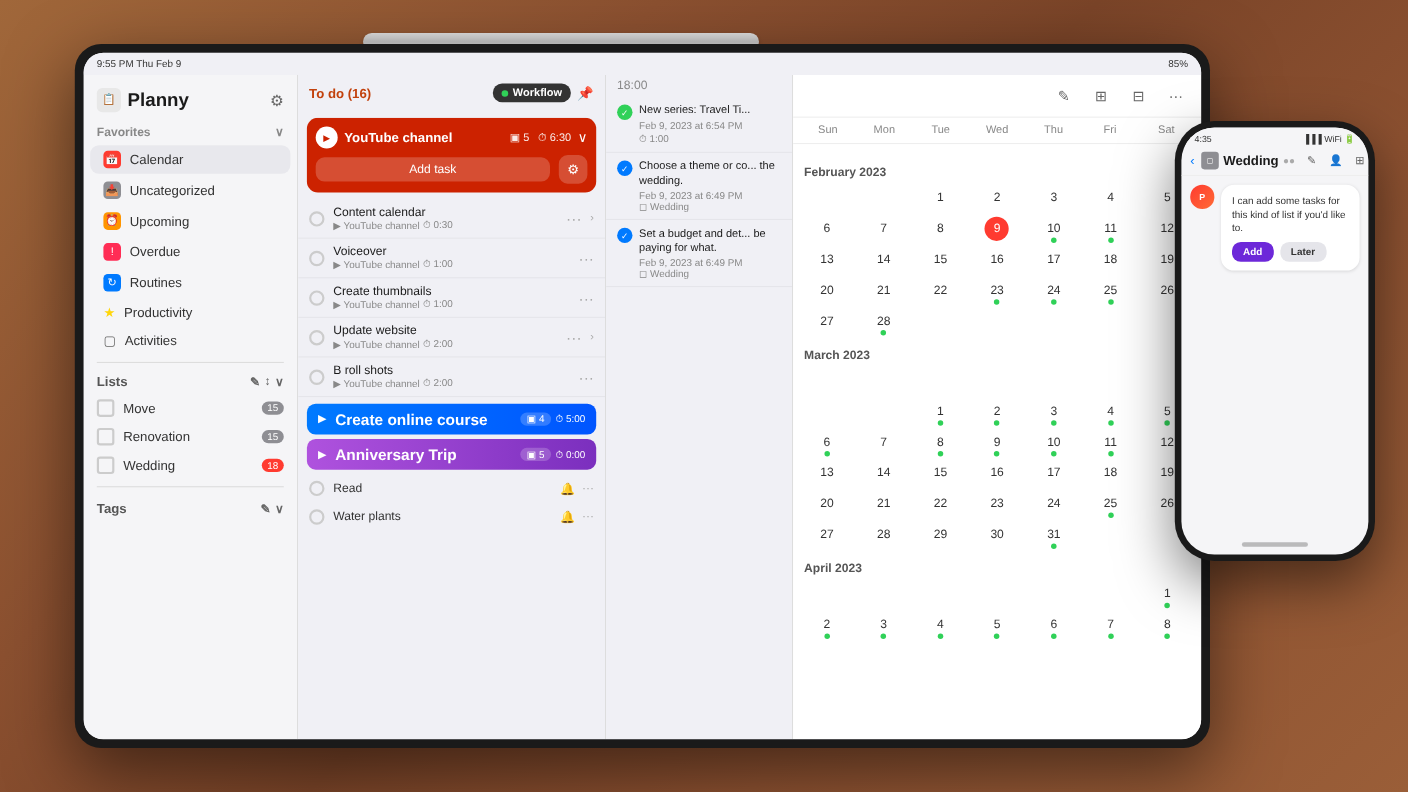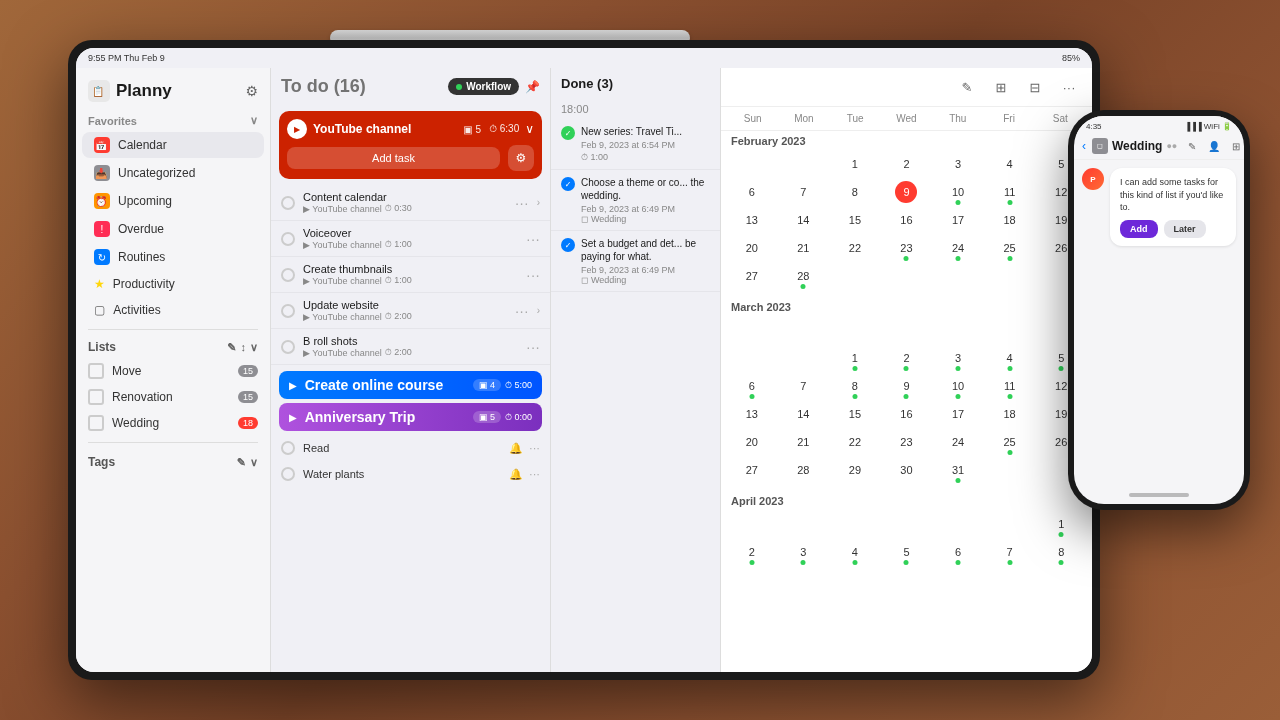--- a/index.html
+++ b/index.html
@@ -208,23 +208,23 @@
       padding: 8px 10px;
       background: #f0f0f5;
     }
     .tasks-title-row {
       display: flex;
       align-items: center;
       justify-content: space-between;
       margin-bottom: 6px;
     }
     .tasks-title {
-      font-size: 18px;
+      font-size: 12px;
       font-weight: 700;
-      color: #737373;
+      color: #c2410c;
     }
     .workflow-badge {
       display: flex;
       align-items: center;
       gap: 4px;
       background: #333;
       color: white;
       border-radius: 10px;
       padding: 3px 8px;
       font-size: 10px;
@@ -431,20 +431,21 @@
       font-size: 10px;
       color: #888;
       font-weight: 500;
       padding: 2px 0;
     }
     .cal-month-label {
       padding: 4px 10px;
       font-size: 11px;
       font-weight: 600;
       color: #555;
+      margin-top: 16px;
     }
     .cal-grid {
       display: grid;
       grid-template-columns: repeat(7, 1fr);
       padding: 0 6px;
       gap: 2px;
     }
     .cal-cell {
       text-align: center;
       padding: 2px;
@@ -857,21 +858,20 @@
               <span class="plain-task-name">Water plants</span>
               <div class="plain-task-icons">
                 <span>🔔</span>
                 <span>···</span>
               </div>
             </div>
           </div>
         </div>
 
         <div class="done-panel">
-          <div class="done-header">Done (3)</div>
           <div class="done-time">18:00</div>
 
           <div class="done-item">
             <div class="done-item-header">
               <div class="done-check">✓</div>
               <div>
                 <div class="done-text">New series: Travel Ti...</div>
                 <div class="done-meta">Feb 9, 2023 at 6:54 PM</div>
                 <div class="done-meta">⏱ 1:00</div>
               </div>

